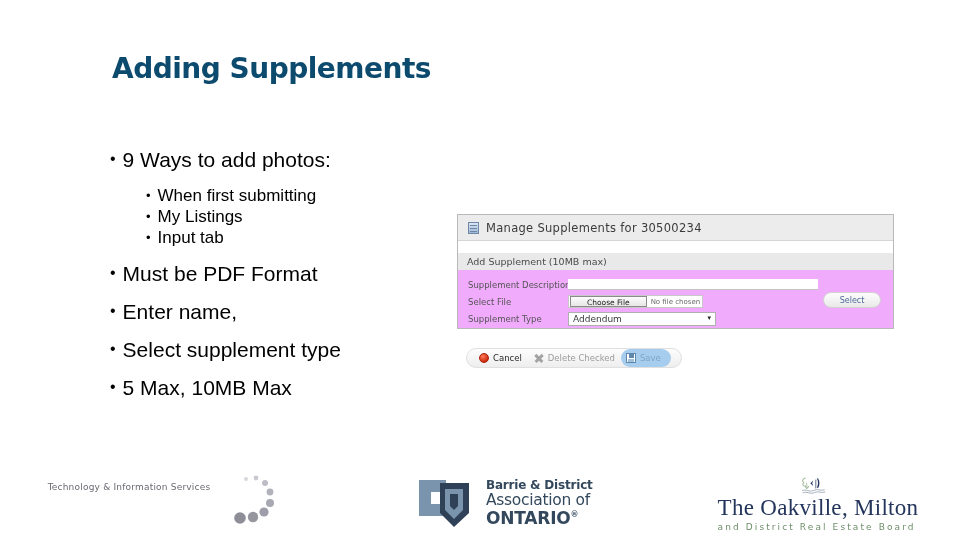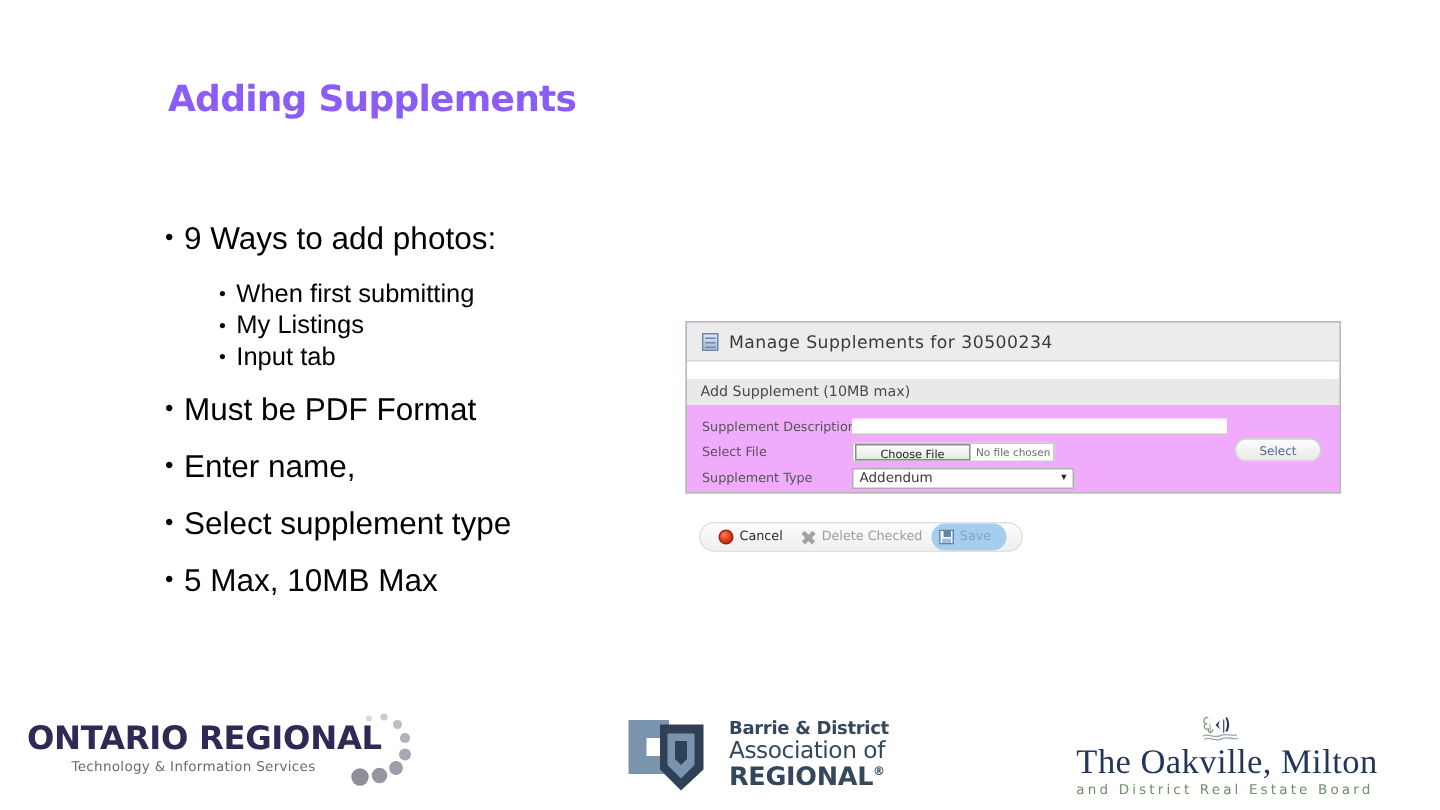--- a/index.html
+++ b/index.html
@@ -14,24 +14,24 @@
     overflow: hidden;
     font-family: "Liberation Sans", sans-serif;
     color: #000000;
   }
 
   
   .slide-title {
     position: absolute;
     left: 112px;
     top: 52px;
-    font-size: 24px;
+    font-size: 28px;
     font-weight: bold;
     letter-spacing: -0.5px;
-    color: #8b5cf6;
+    color: #0c4a6e;
     font-family: "DejaVu Sans", sans-serif;
     white-space: nowrap;
   }
 
   
   .body-block {
     position: absolute;
     left: 110px;
     top: 148px;
     width: 350px;
@@ -464,21 +464,20 @@
     <span class="ico-x"></span>
     <span class="lbl">Delete Checked</span>
   </div>
   <div class="act act-save">
     <span class="ico-save"></span>
     <span class="lbl">Save</span>
   </div>
 </div>
 
 <div class="logo-ontario">
-  <div class="ont-name">ONTARIO REGIONAL</div>
   <div class="ont-sub">Technology &amp; Information Services</div>
   <svg class="ont-dots" viewBox="0 0 52 52">
     <circle cx="23" cy="5" r="2.0" fill="#d7d7dc"></circle>
     <circle cx="33" cy="4" r="2.4" fill="#c9c9d0"></circle>
     <circle cx="42" cy="9" r="3.0" fill="#bdbdc6"></circle>
     <circle cx="47" cy="18" r="3.4" fill="#b2b2bc"></circle>
     <circle cx="47" cy="29" r="4.0" fill="#a8a8b3"></circle>
     <circle cx="41" cy="38" r="4.6" fill="#9e9eaa"></circle>
     <circle cx="30" cy="43" r="5.2" fill="#96969f"></circle>
     <circle cx="17" cy="44" r="5.8" fill="#8e8e98"></circle>
@@ -489,21 +488,21 @@
   <svg width="62" height="60" viewBox="0 0 62 60">
     <path d="M4 6 L33 6 L33 20 L18 20 L18 30 L33 30 L33 44 L4 44 Z" fill="#7b94ad"></path>
     <path d="M4 6 L33 6 L33 20 L18 20 L18 30 L33 30 L33 44 L4 44 Z" fill="none" stroke="#ffffff" stroke-width="2"></path>
     <path d="M26 10 L55 10 L55 40 L40 54 L26 40 Z" fill="#2e4156"></path>
     <path d="M31 16 L49 16 L49 37 L40 46 L31 37 Z" fill="#7b94ad"></path>
     <path d="M36 21 L44 21 L44 33 L40 37 L36 33 Z" fill="#2e4156"></path>
   </svg>
   <div class="barrie-text">
     <div class="barrie-l1">Barrie &amp; District</div>
     <div class="barrie-l2">Association of</div>
-    <div class="barrie-l3"><span>REGIONAL</span><sup>®</sup></div>
+    <div class="barrie-l3"><span>ONTARIO</span><sup>®</sup></div>
   </div>
 </div>
 
 <div class="logo-oakville">
   <svg width="76" height="52" viewBox="0 0 76 52">
     <path d="M14 6 C6 6 4 16 11 18 C4 21 8 30 15 27 C13 34 22 36 23 29" fill="none" stroke="#7a9b6e" stroke-width="2.2" stroke-linecap="round"></path>
     <path d="M17 18 C19 24 19 30 18 36" fill="none" stroke="#7a9b6e" stroke-width="1.6"></path>
     <path d="M40 6 L52 24 L28 24 Z" fill="#ffffff" stroke="#24355c" stroke-width="0"></path>
     <path d="M36 12 L28 20 L36 28 L33 20 Z" fill="#24355c"></path>
     <path d="M49 6 C54 14 54 24 50 32 L46 32 C50 24 50 14 46 7 Z" fill="#24355c"></path>

